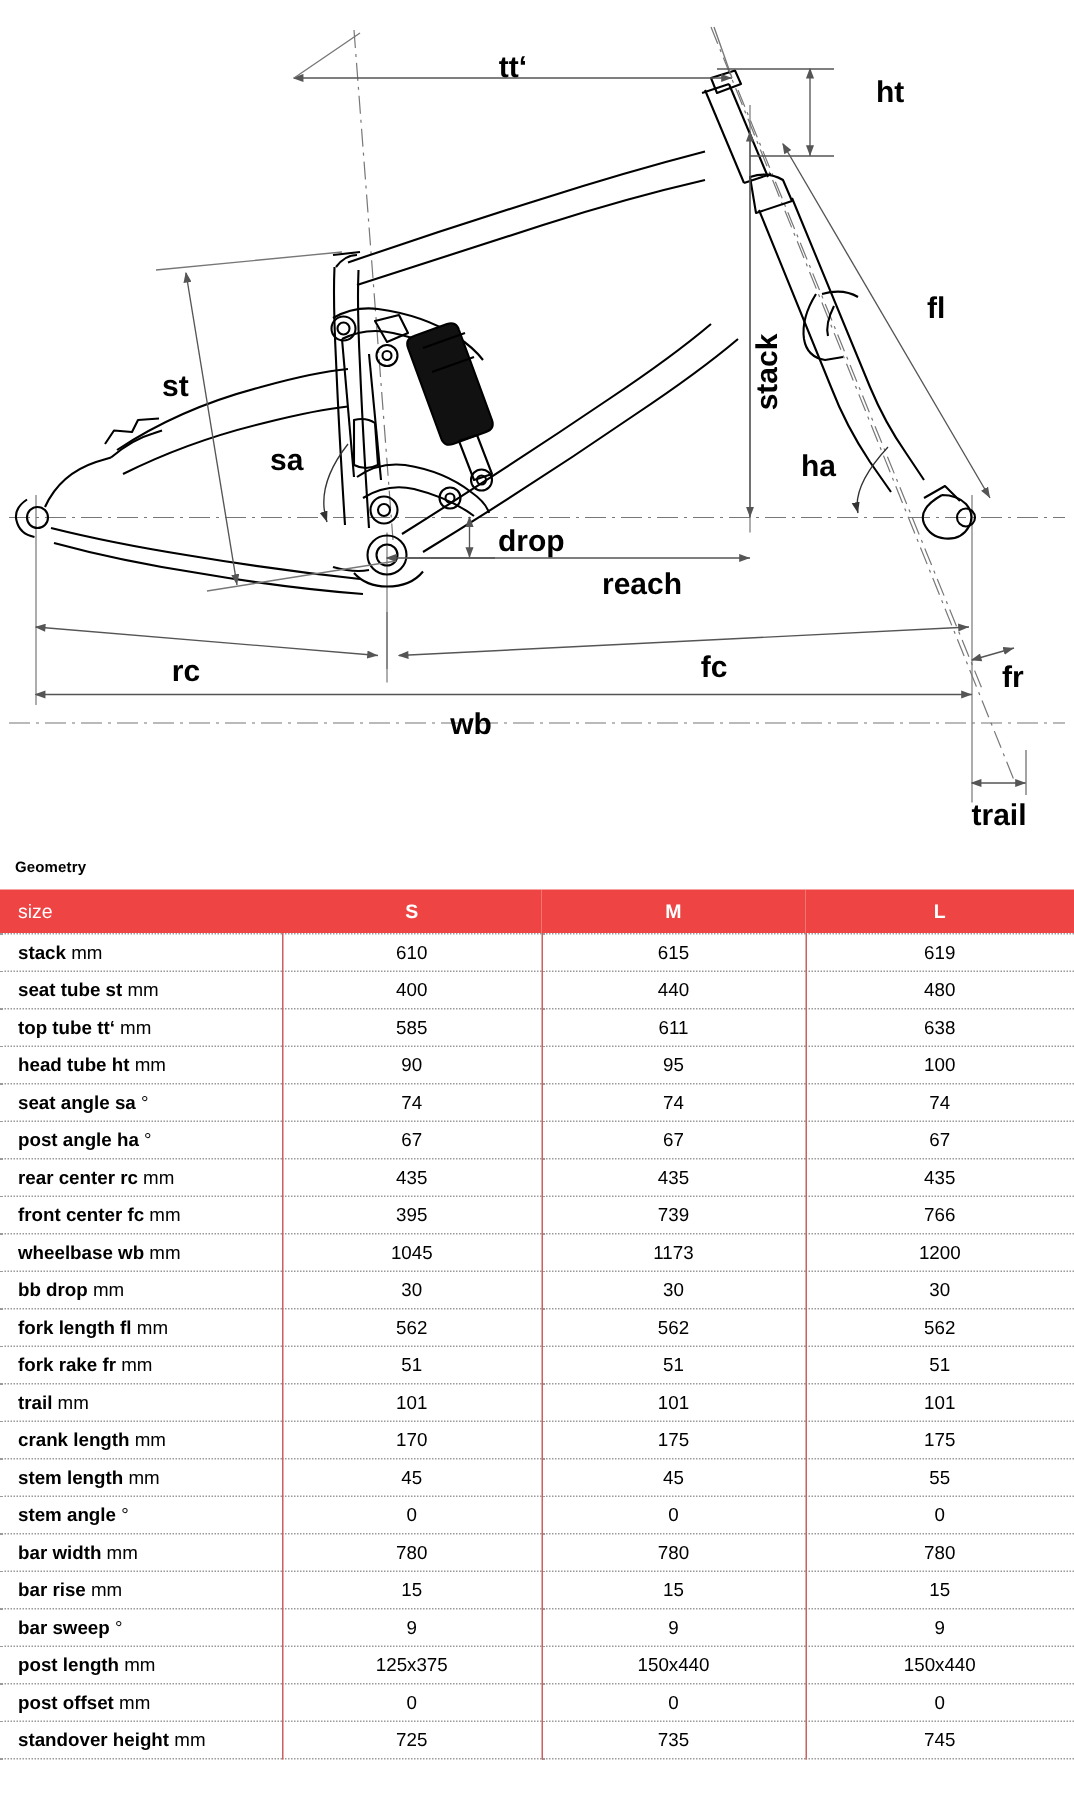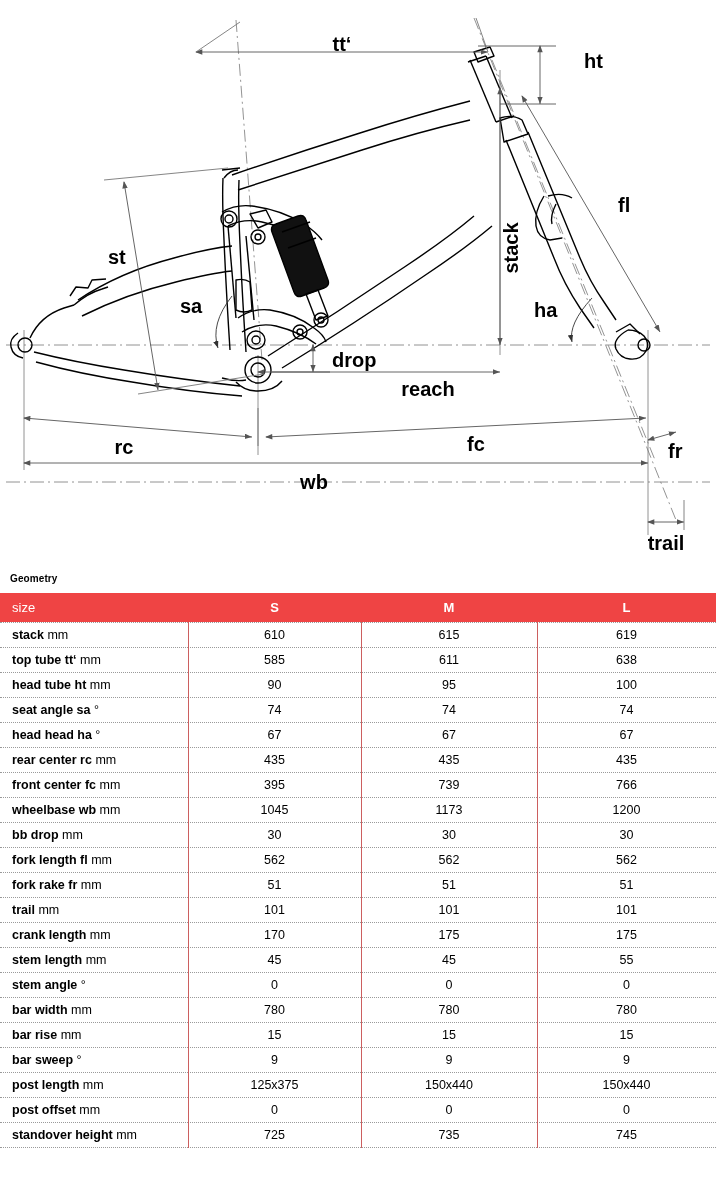--- a/index.html
+++ b/index.html
@@ -312,39 +312,45 @@
         </tr>
       </thead>
       <tbody id="geo-body">
           <tr>
             <td class="lbl"><span>stack</span><span class="unit"> mm</span></td>
             <td class="val">610</td>
             <td class="val">615</td>
             <td class="val">619</td>
           </tr>
           <tr>
+            <td class="lbl"><span>seat tube st</span><span class="unit"> mm</span></td>
+            <td class="val">400</td>
+            <td class="val">440</td>
+            <td class="val">480</td>
+          </tr>
+          <tr>
             <td class="lbl"><span>top tube tt‘</span><span class="unit"> mm</span></td>
             <td class="val">585</td>
             <td class="val">611</td>
             <td class="val">638</td>
           </tr>
           <tr>
             <td class="lbl"><span>head tube ht</span><span class="unit"> mm</span></td>
             <td class="val">90</td>
             <td class="val">95</td>
             <td class="val">100</td>
           </tr>
           <tr>
             <td class="lbl"><span>seat angle sa</span><span class="unit"> °</span></td>
             <td class="val">74</td>
             <td class="val">74</td>
             <td class="val">74</td>
           </tr>
           <tr>
-            <td class="lbl"><span>head head ha</span><span class="unit"> °</span></td>
+            <td class="lbl"><span>post angle ha</span><span class="unit"> °</span></td>
             <td class="val">67</td>
             <td class="val">67</td>
             <td class="val">67</td>
           </tr>
           <tr>
             <td class="lbl"><span>rear center rc</span><span class="unit"> mm</span></td>
             <td class="val">435</td>
             <td class="val">435</td>
             <td class="val">435</td>
           </tr>

